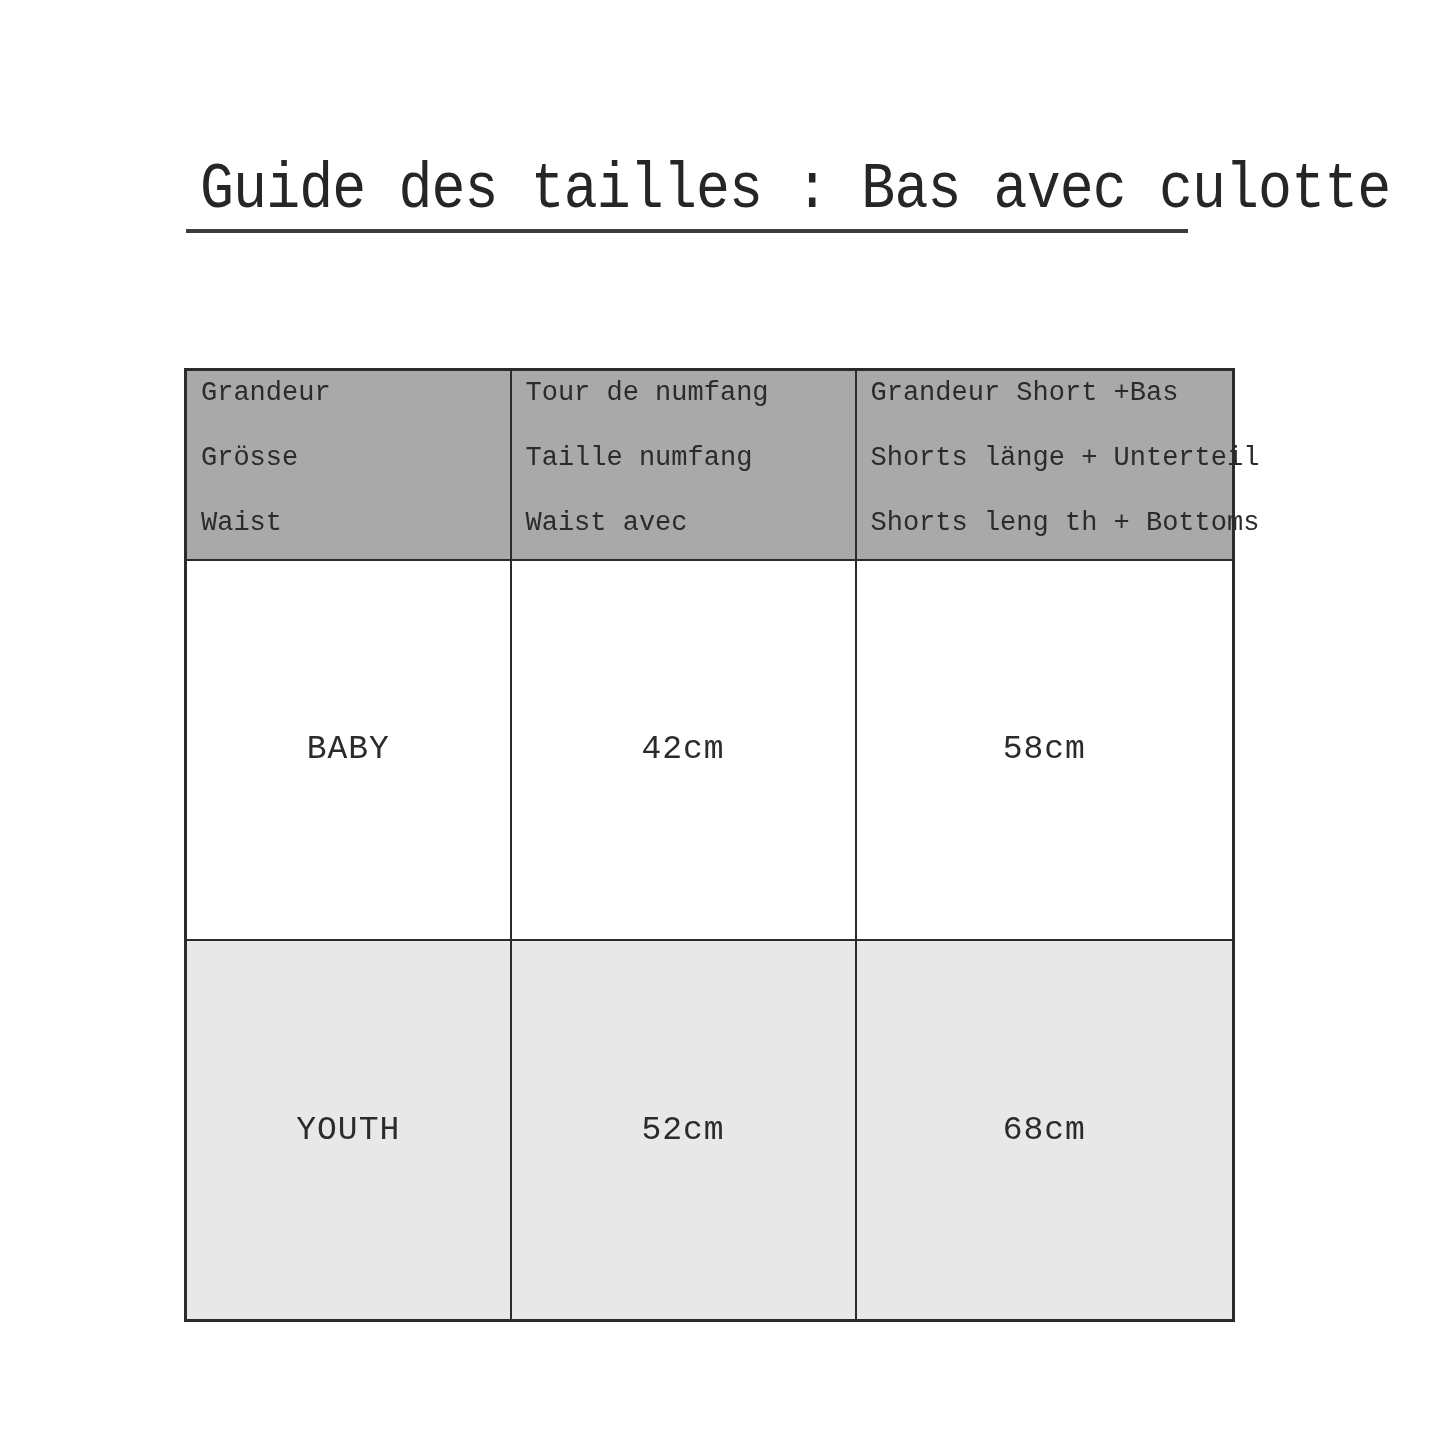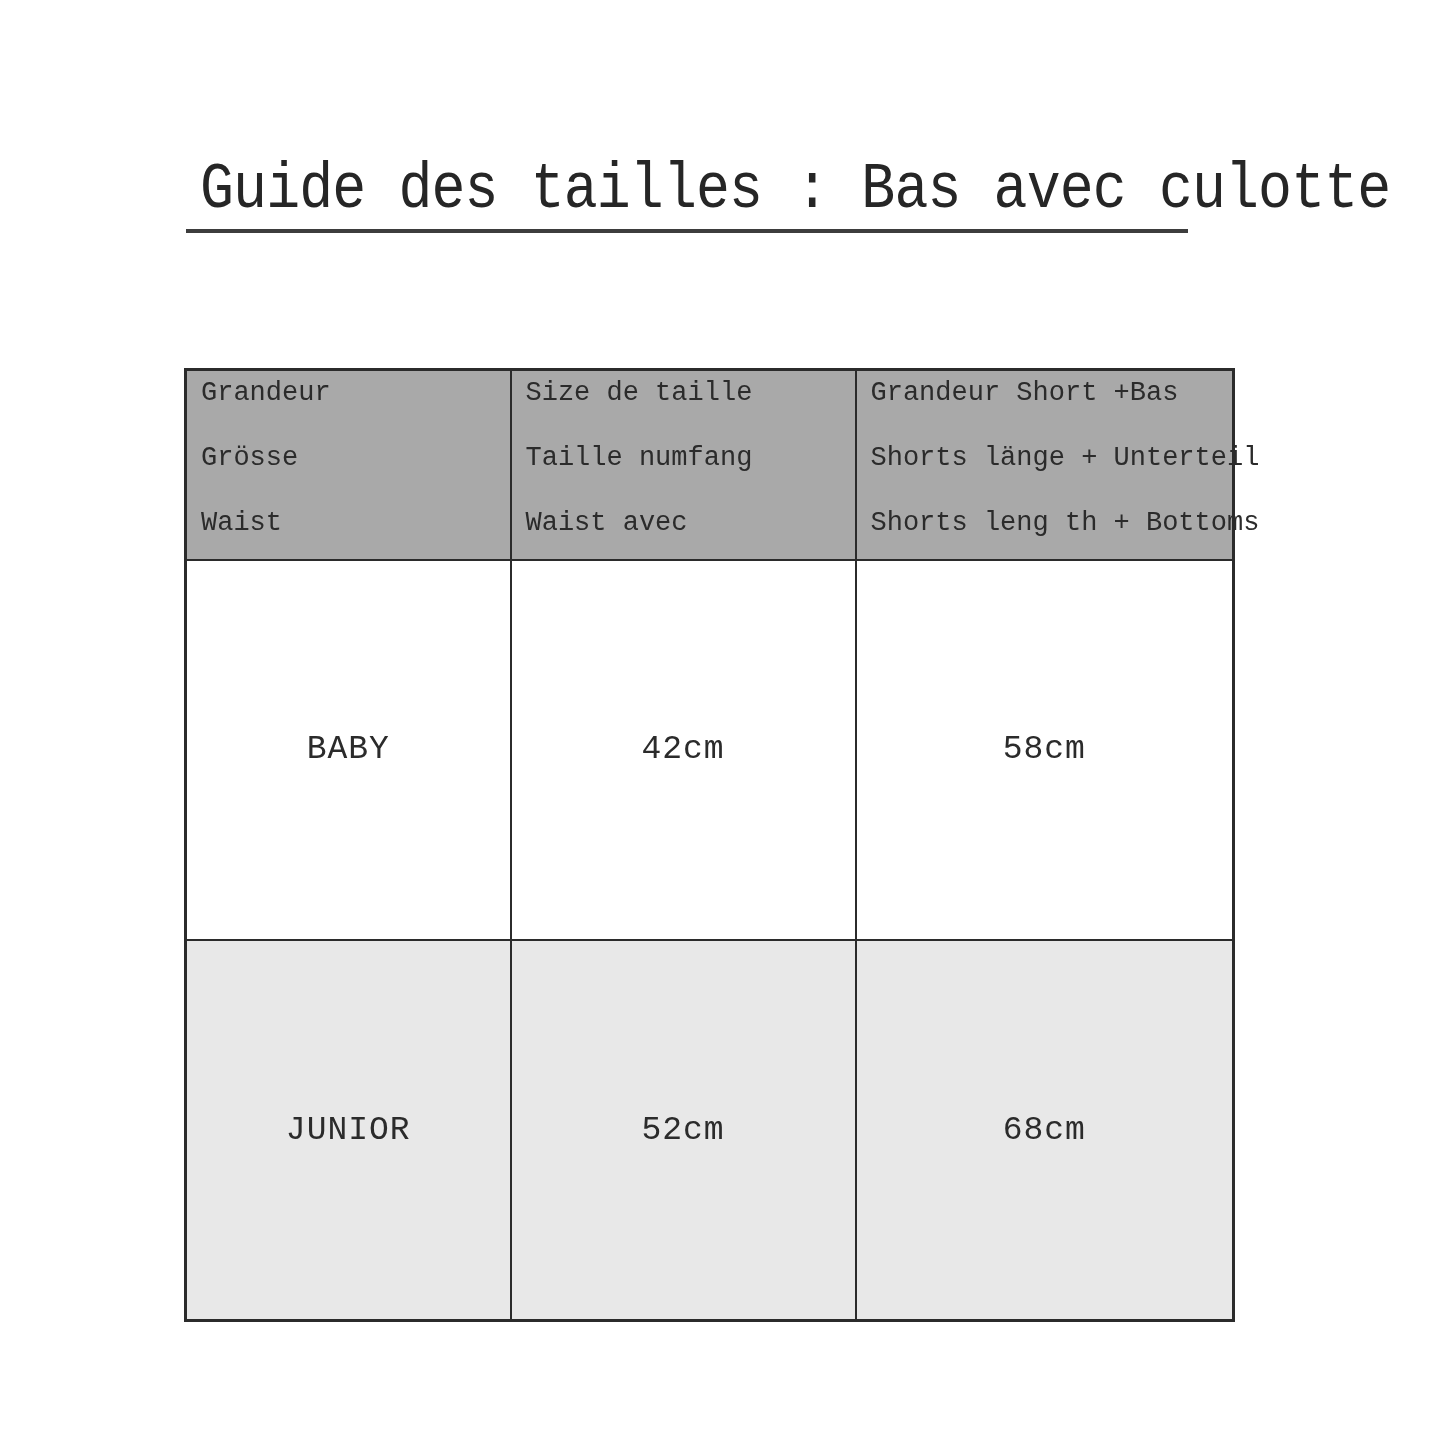--- a/index.html
+++ b/index.html
@@ -113,41 +113,41 @@
       <tr>
         <th class="hdr-cell">
           <div class="hdr-lines">
             <div class="hdr-line">Grandeur</div>
             <div class="hdr-line">Grösse</div>
             <div class="hdr-line">Waist</div>
           </div>
         </th>
         <th class="hdr-cell">
           <div class="hdr-lines">
-            <div class="hdr-line">Size de taille</div>
+            <div class="hdr-line">Tour de numfang</div>
             <div class="hdr-line">Taille numfang</div>
             <div class="hdr-line">Waist avec</div>
           </div>
         </th>
         <th class="hdr-cell">
           <div class="hdr-lines">
             <div class="hdr-line">Grandeur Short +Bas</div>
             <div class="hdr-line">Shorts länge + Unterteil</div>
             <div class="hdr-line">Shorts leng th + Bottoms</div>
           </div>
         </th>
       </tr>
     </thead>
     <tbody>
       <tr class="row-white">
         <td class="data-cell">BABY</td>
         <td class="data-cell">42cm</td>
         <td class="data-cell">58cm</td>
       </tr>
       <tr class="row-alt">
-        <td class="data-cell">JUNIOR</td>
+        <td class="data-cell">YOUTH</td>
         <td class="data-cell">52cm</td>
         <td class="data-cell">68cm</td>
       </tr>
     </tbody>
   </table>
 
 </div>
 
 </body></html>

